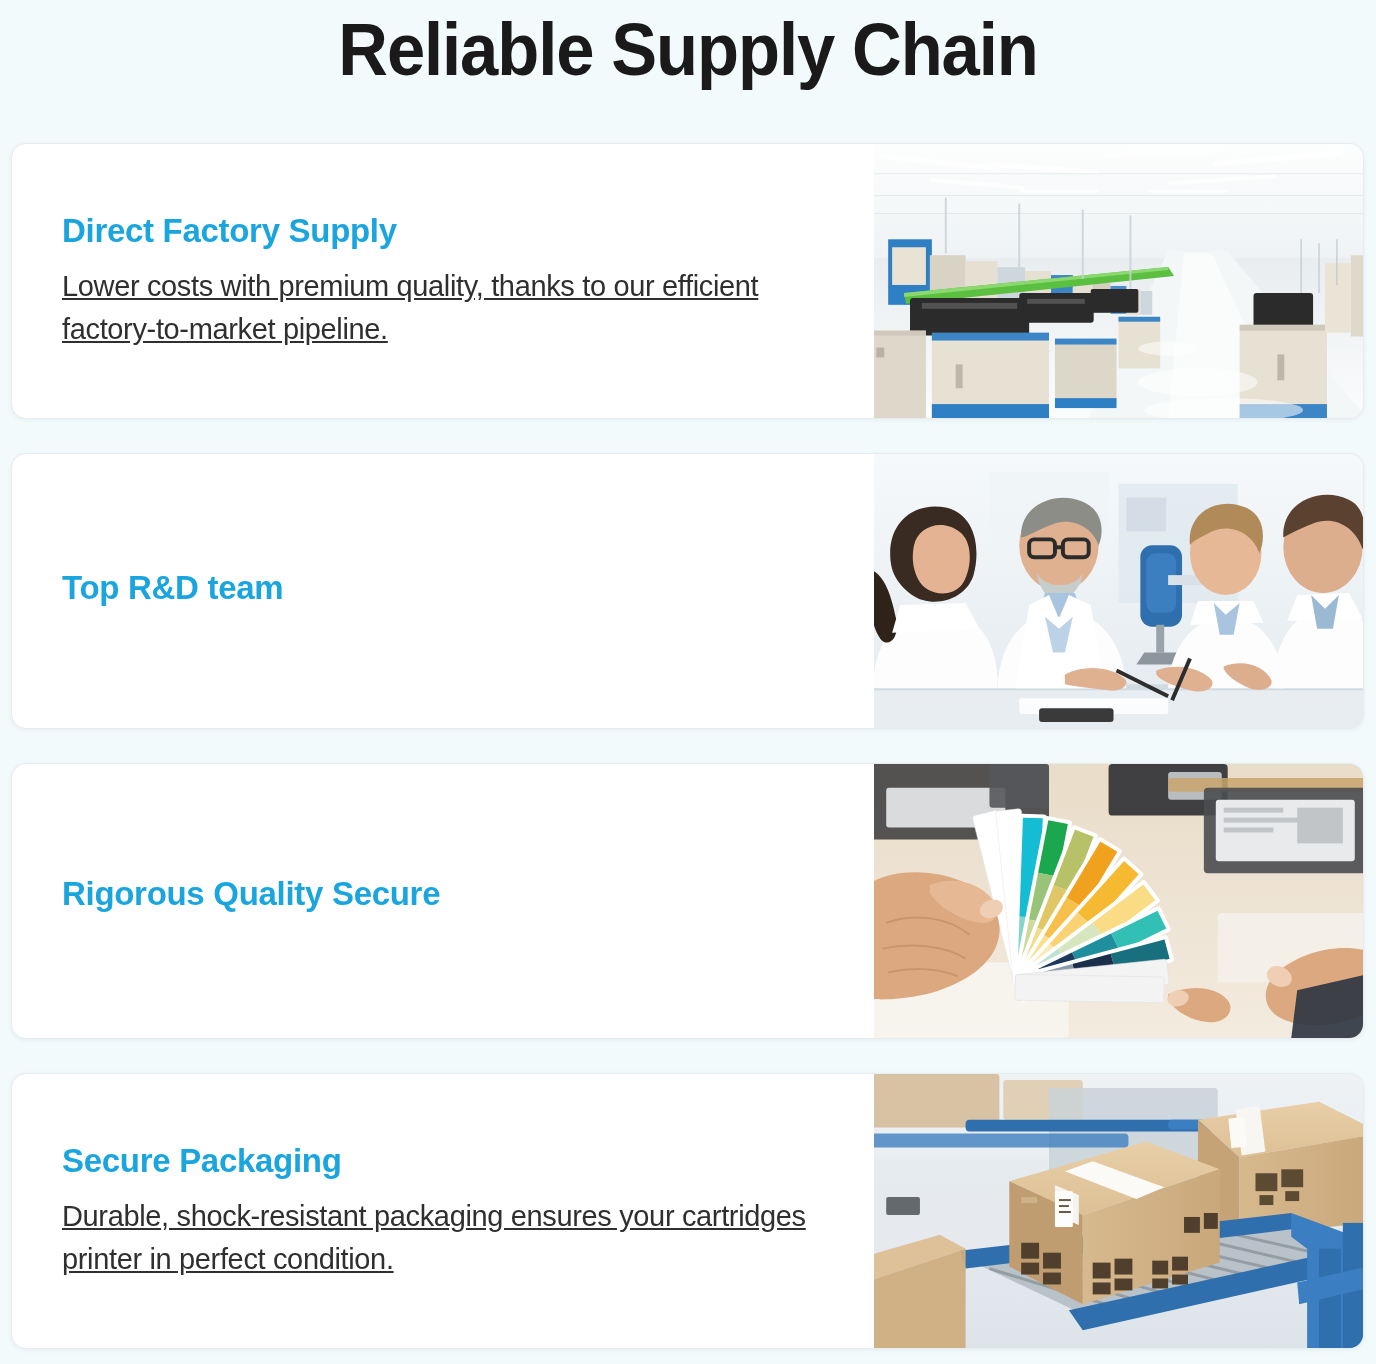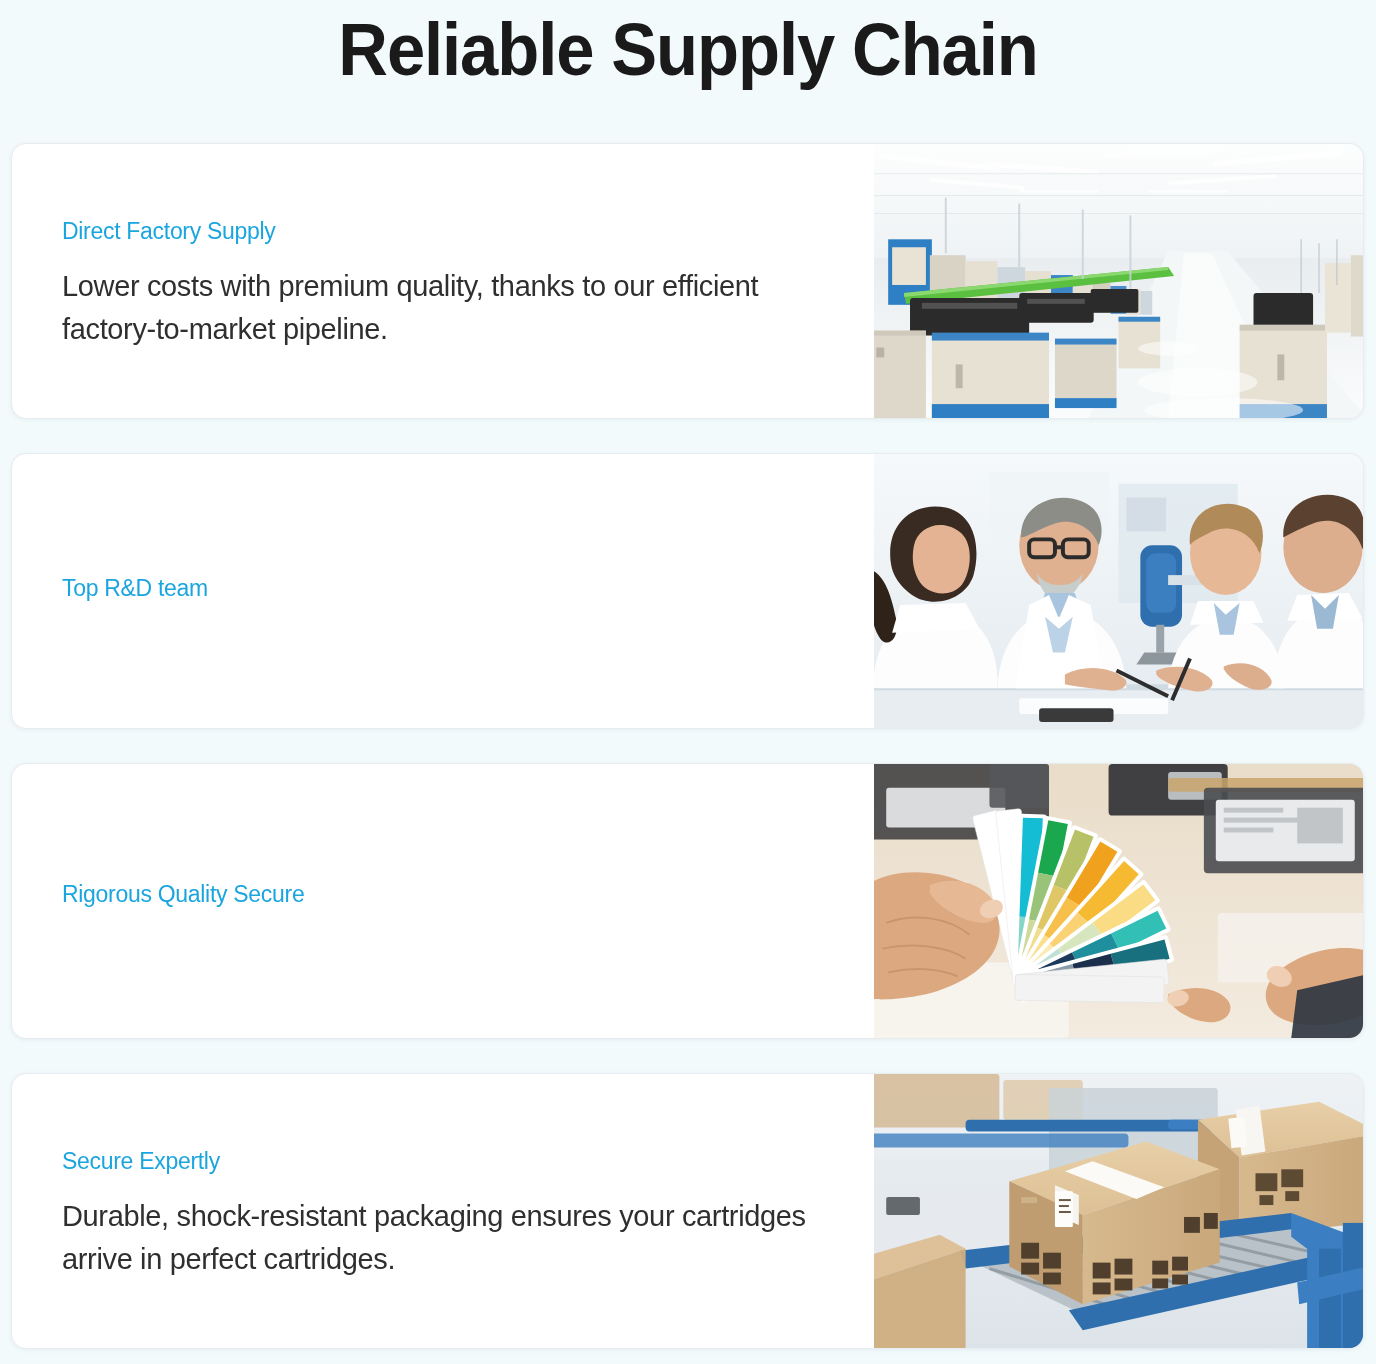--- a/index.html
+++ b/index.html
@@ -58,35 +58,36 @@
   .card-text {
     width: 862px;
     flex: 0 0 862px;
     padding: 0 46px 0 50px;
     display: flex;
     flex-direction: column;
     justify-content: center;
   }
 
   .card-heading {
-    font-size: 23px;
+    font-size: 33px;
     line-height: 40px;
-    font-weight: 400;
+    font-weight: 700;
     color: #1ba5df;
     letter-spacing: -0.3px;
     margin-bottom: 14px;
     white-space: nowrap;
   }
 
   .card-body {
     font-size: 29px;
     line-height: 43px;
     color: #2f2f2f;
     letter-spacing: -0.35px;
     max-width: 760px;
+    text-decoration: underline;
   }
 
   
   .card.variant-lower .card-text { padding-top: 8px; }
 
   
   .card-photo {
     flex: 1 1 auto;
     position: relative;
     overflow: hidden;
@@ -381,22 +382,22 @@
         <ellipse cx="412" cy="214" rx="13" ry="10" fill="#f0ceb3" transform="rotate(24 412 214)"></ellipse>
         <path d="M300 232 C322 222 348 224 360 238 C368 248 358 262 340 260 C318 258 302 244 300 236 Z" fill="#dca87f"></path>
         <ellipse cx="310" cy="236" rx="11" ry="8" fill="#f0ceb3" transform="rotate(-12 310 236)"></ellipse>
         <path d="M430 228 L500 212 L500 276 L424 276 Z" fill="#2b3440" opacity="0.9"></path>
       </svg>
     </div>
   </div>
 
   <div class="card">
     <div class="card-text">
-      <div class="card-heading">Secure Expertly</div>
-      <div class="card-body">Durable, shock-resistant packaging ensures your cartridges arrive in perfect cartridges.</div>
+      <div class="card-heading">Secure Packaging</div>
+      <div class="card-body">Durable, shock-resistant packaging ensures your cartridges printer in perfect condition.</div>
     </div>
     <div class="card-photo">
       <svg viewBox="0 0 500 276" preserveAspectRatio="xMidYMid slice" aria-hidden="true">
         <defs>
           <linearGradient id="whbg" x1="0" y1="0" x2="0" y2="1">
             <stop offset="0%" stop-color="#eef2f5"></stop>
               <stop offset="100%" stop-color="#dde4e9"></stop>
           </linearGradient>
           <linearGradient id="boxtop" x1="0" y1="0" x2="0" y2="1">
             <stop offset="0%" stop-color="#e8cfa7"></stop>

